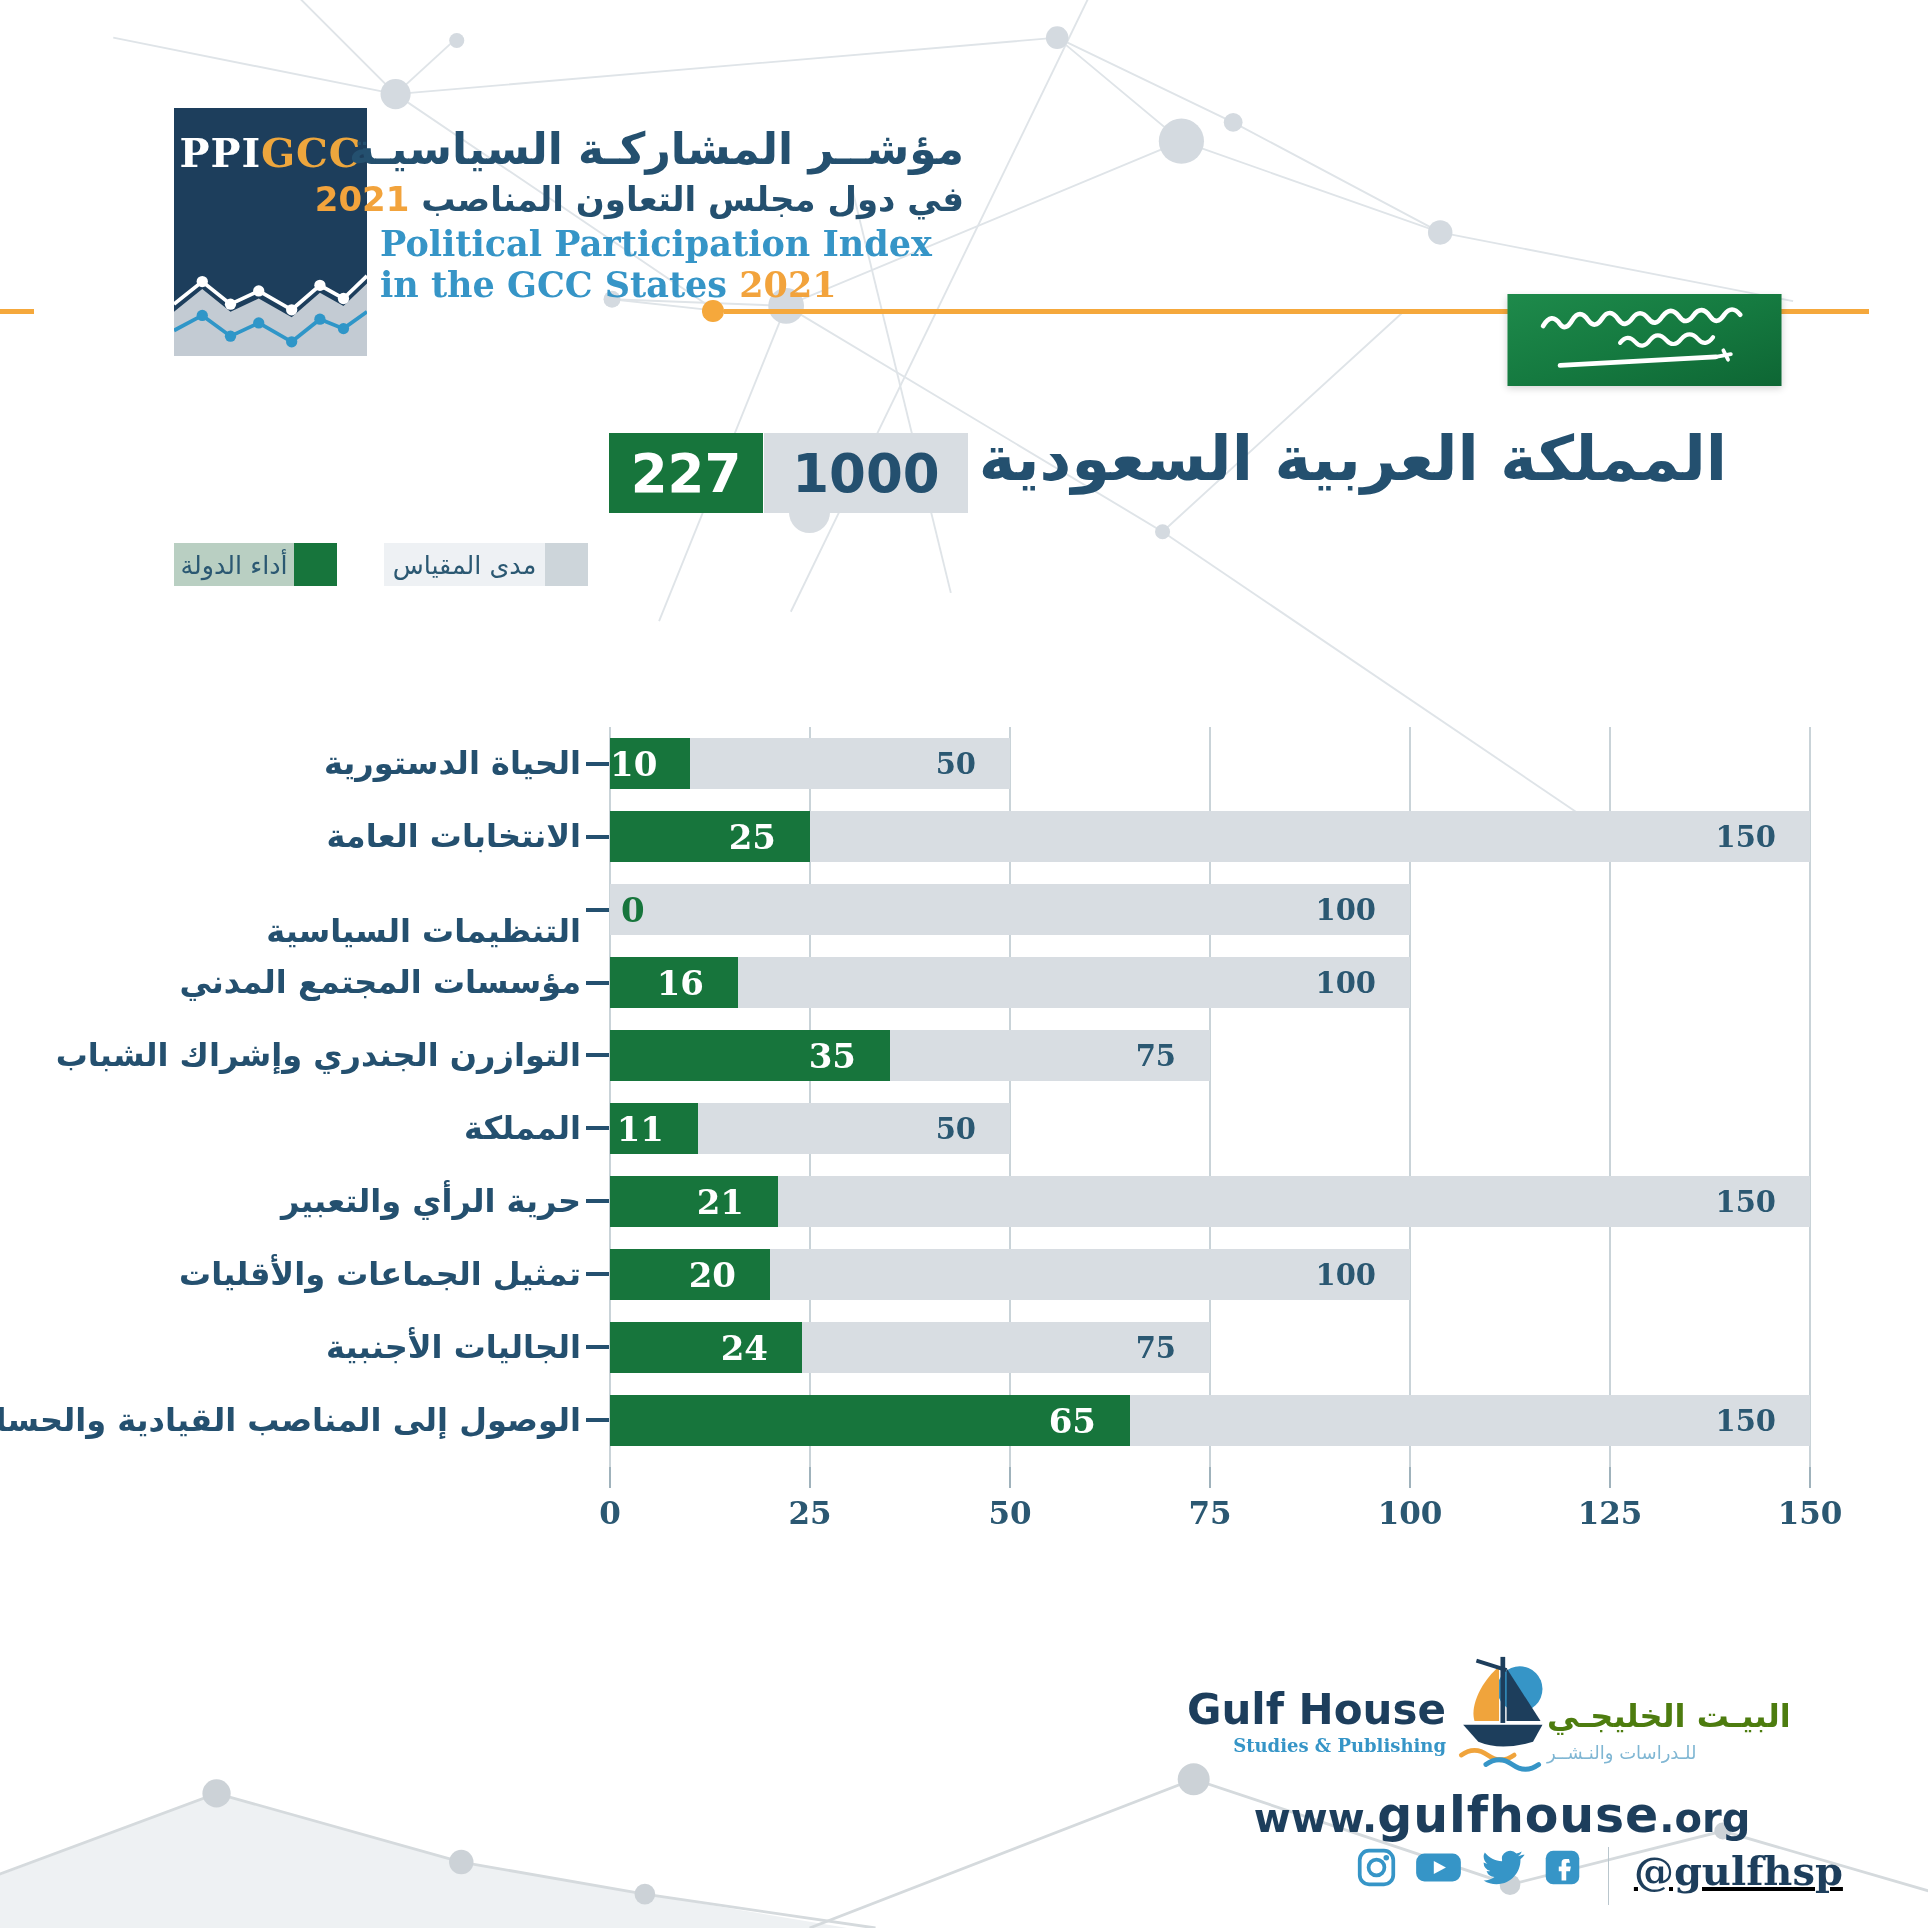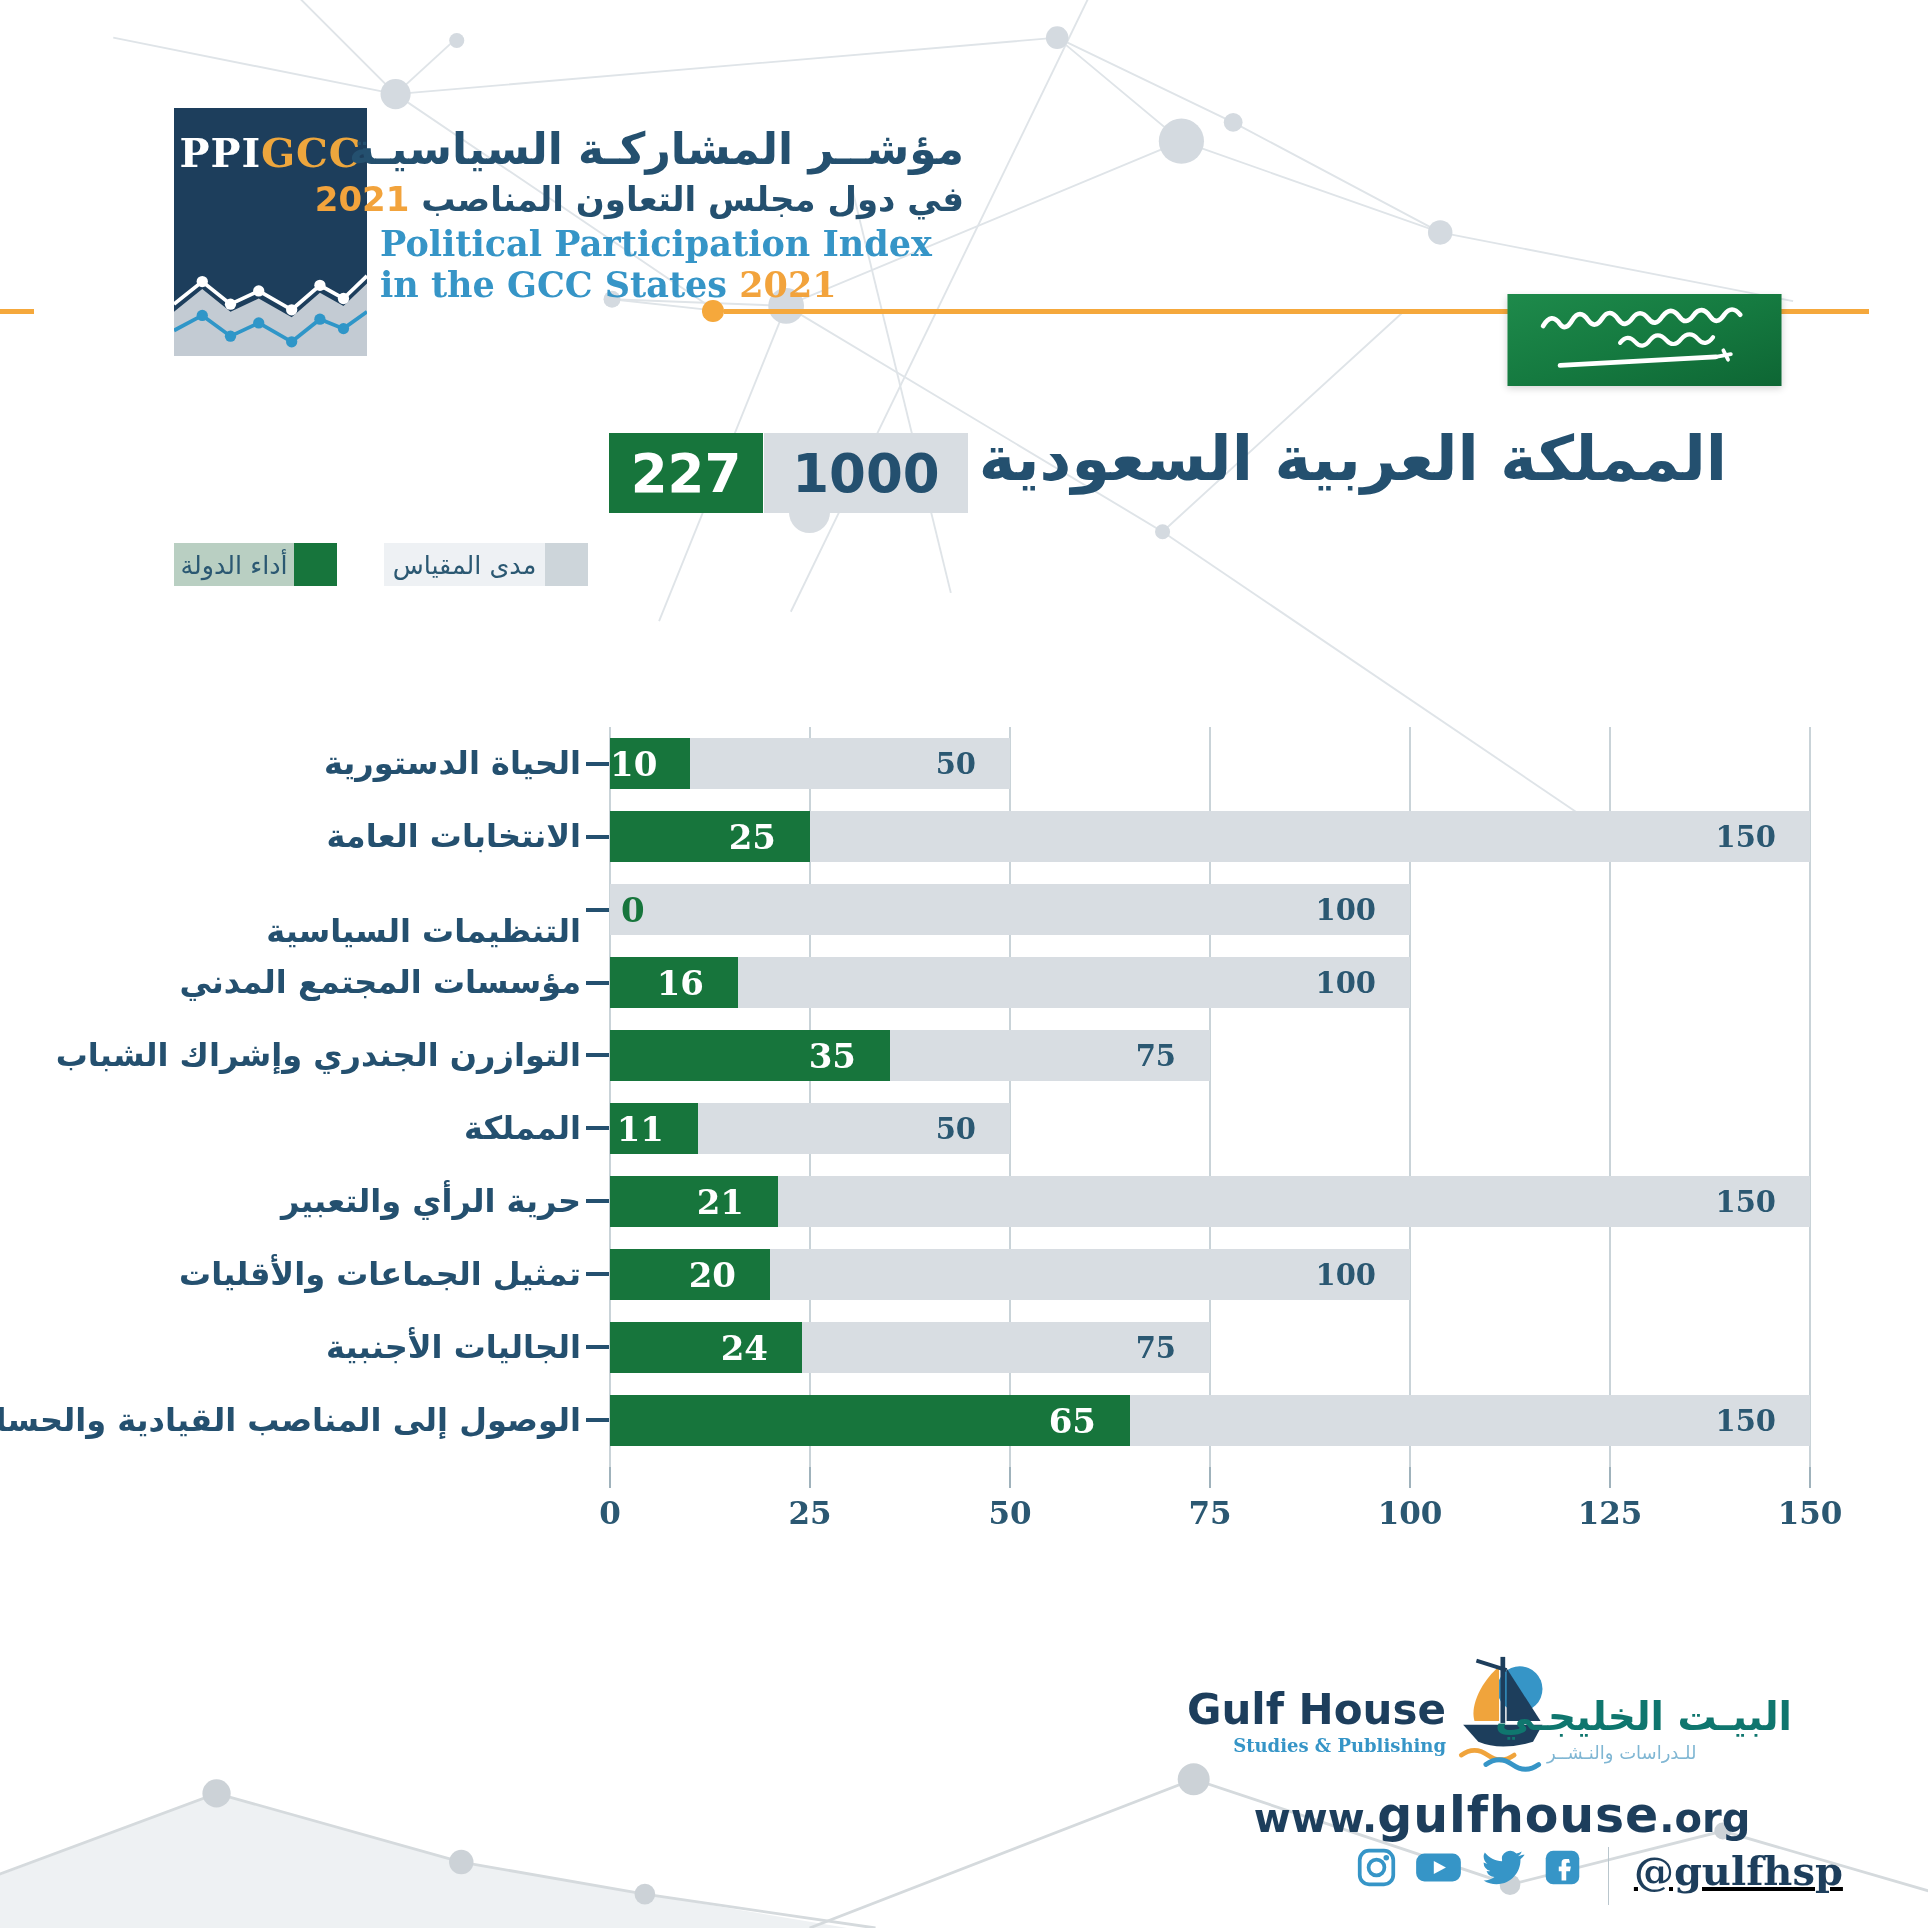--- a/index.html
+++ b/index.html
@@ -72,21 +72,21 @@
   .row-label{position:absolute;right:1347px;height:51px;line-height:51px;white-space:nowrap;
     font-size:32px;font-weight:bold;color:#24506f;direction:rtl;}
   .row-dash{position:absolute;left:586px;width:22.6px;height:3.8px;background:#24506f;}
 
   
   #gh-en{left:1182px;top:1686px;width:264px;text-align:right;z-index:3;}
   #gh-en .name{font-size:42px;font-weight:bold;color:#1d3e5c;line-height:47px;white-space:nowrap;}
   #gh-en .tag{font-family:"DejaVu Serif",serif;font-size:18px;font-weight:bold;color:#3695c7;margin-top:1.9px;}
   #gh-boat{left:1448px;top:1655px;z-index:3;}
   #gh-ar{left:1547px;top:1695px;width:245px;text-align:left;z-index:3;direction:rtl;}
-  #gh-ar .name{font-size:39px;font-weight:bold;color:#0f766e;line-height:43px;white-space:nowrap;}
+  #gh-ar .name{font-size:32px;font-weight:bold;color:#4d7c0f;line-height:43px;white-space:nowrap;}
   #gh-ar .tag{font-size:18px;color:#7fb6d3;margin-top:3.8px;white-space:nowrap;}
   #gh-url{left:1210px;top:1787px;width:584px;text-align:center;color:#1d3e5c;z-index:3;white-space:nowrap;}
   #gh-url .www,#gh-url .tld{font-size:40px;font-weight:bold;}
   #gh-url .name{font-size:49px;font-weight:bold;letter-spacing:0.9px;}
   #social-row{left:1356px;top:1847px;height:53px;display:flex;gap:17px;z-index:3;text-decoration:underline;}
   .divider{width:1.9px;height:58px;background:#b9c6cd;margin:0 7.5px;}
   #social-handle{font-family:"DejaVu Serif",serif;font-size:40px;font-weight:bold;color:#1d3e5c;}
 </style>
 </head>
 <body>

